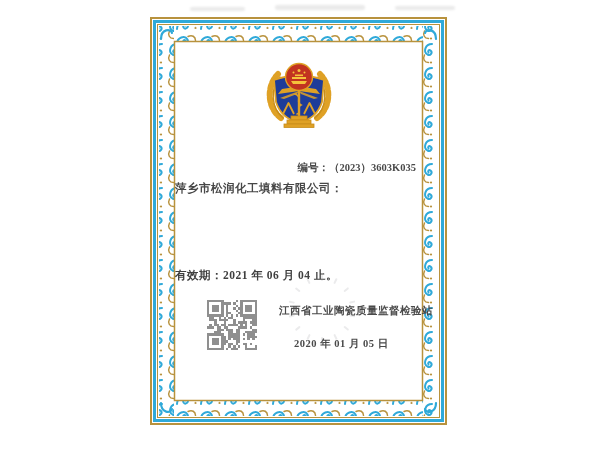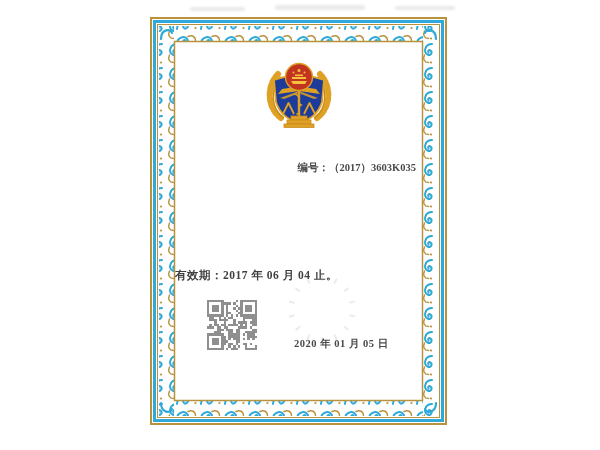--- a/index.html
+++ b/index.html
@@ -146,25 +146,26 @@
     </g>
 
     <g fill="#dfa125" stroke="#c78d1b" stroke-width="0.8">
       <rect x="30" y="58" width="16" height="4"></rect>
       <rect x="26" y="62" width="24" height="4"></rect>
       <rect x="23" y="66" width="30" height="3.5"></rect>
     </g>
   </svg>
 
 
-  <div class="number-line"><span>编号：</span><span>（2017）3603K035</span></div>
-
-
-
-  <div class="validity">有效期：2017 年 06 月 04 止。</div>
+  <div class="number-line"><span>编号：</span><span>（2023）3603K035</span></div>
+
+  <div class="recipient">萍乡市松润化工填料有限公司：</div>
+
+
+  <div class="validity">有效期：2021 年 06 月 04 止。</div>
 
   <div class="stamp" id="stamp">
       <div class="tick" style="transform-origin: 1px 34px; transform: rotate(0deg);"></div>
       <div class="tick" style="transform-origin: 1px 34px; transform: rotate(25.7deg);"></div>
       <div class="tick" style="transform-origin: 1px 34px; transform: rotate(51.4deg);"></div>
       <div class="tick" style="transform-origin: 1px 34px; transform: rotate(77.1deg);"></div>
       <div class="tick" style="transform-origin: 1px 34px; transform: rotate(102.8deg);"></div>
       <div class="tick" style="transform-origin: 1px 34px; transform: rotate(128.5deg);"></div>
       <div class="tick" style="transform-origin: 1px 34px; transform: rotate(154.2deg);"></div>
       <div class="tick" style="transform-origin: 1px 34px; transform: rotate(179.9deg);"></div>
@@ -613,16 +614,17 @@
       <div></div>
       <div></div>
       <div></div>
       <div style="background: rgb(143, 143, 143);"></div>
       <div style="background: rgb(143, 143, 143);"></div>
       <div style="background: rgb(143, 143, 143);"></div>
       <div style="background: rgb(143, 143, 143);"></div>
       <div style="background: rgb(143, 143, 143);"></div>
     </div>
 
+  <div class="issuer">江西省工业陶瓷质量监督检验站</div>
 
   <div class="issue-date">2020 年 01 月 05 日</div>
 
 </div>
 
 </body></html>

